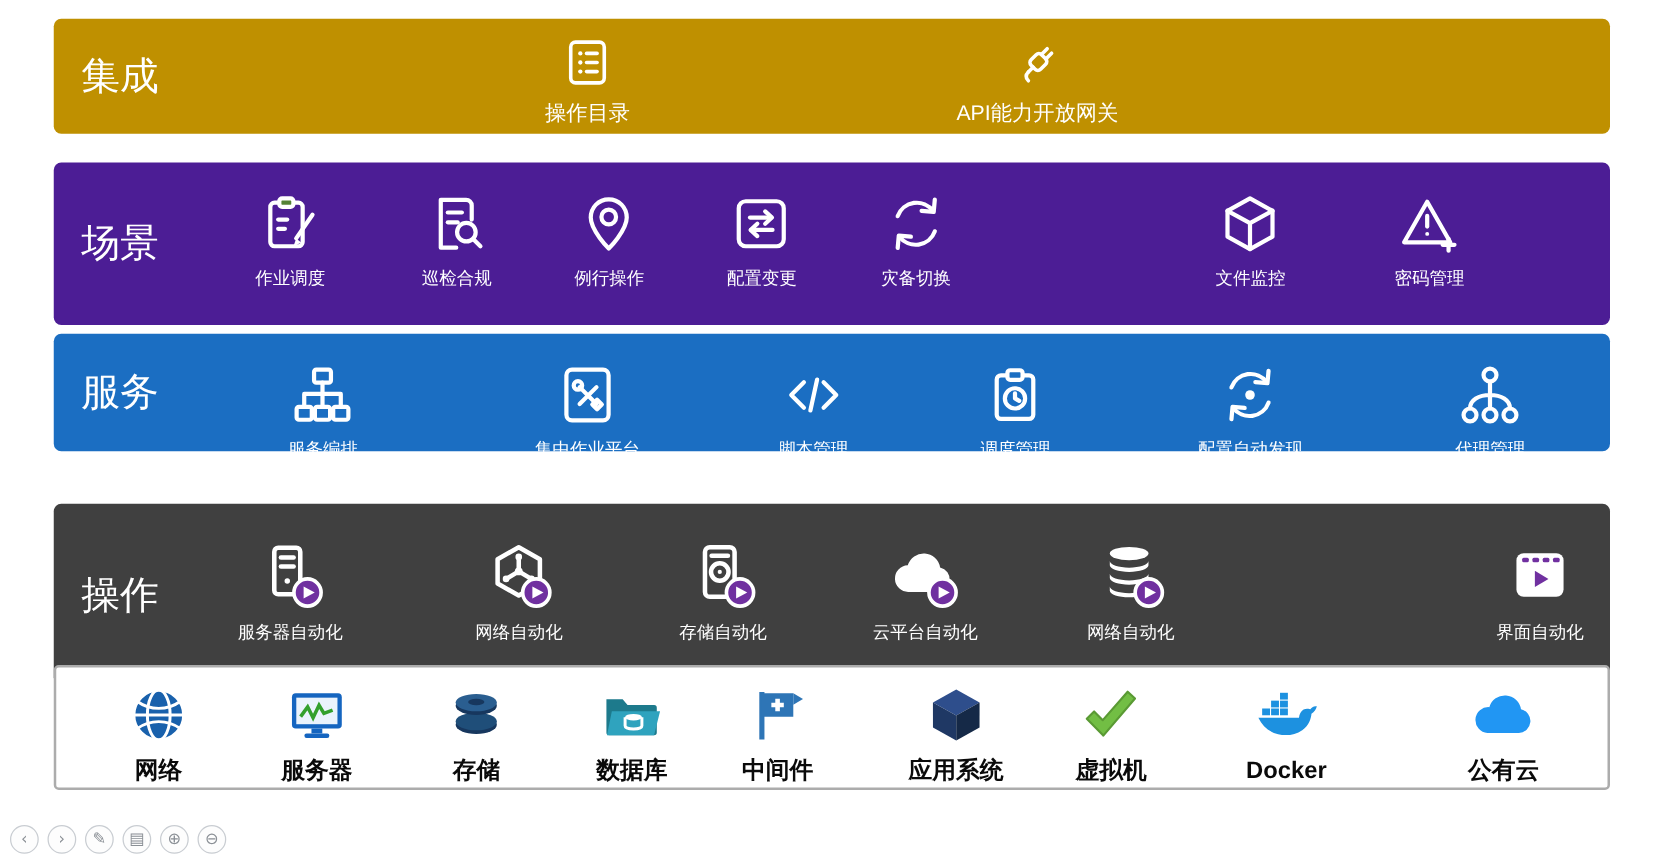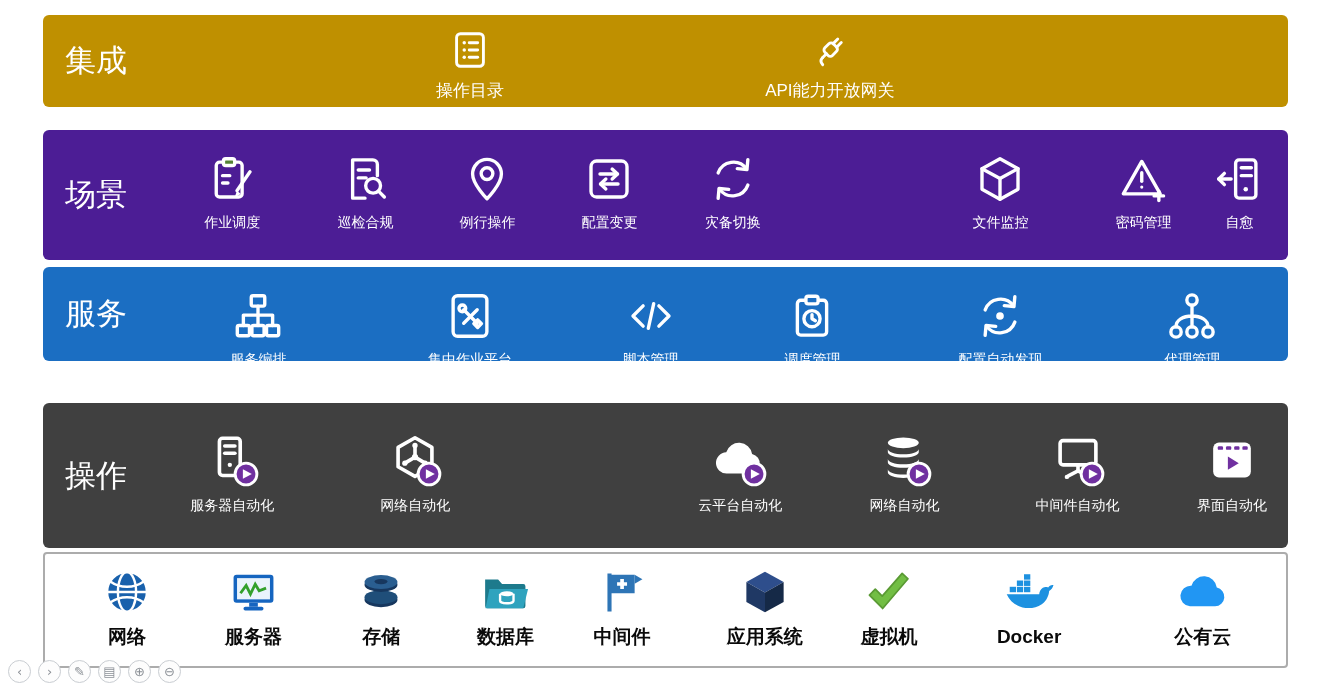--- a/index.html
+++ b/index.html
@@ -3,21 +3,21 @@
 <meta charset="utf-8">
 <style>
   *{margin:0;padding:0;box-sizing:border-box}
   html,body{width:1331px;height:690px;background:#fff;overflow:hidden;
     font-family:"Liberation Sans","DejaVu Sans",sans-serif}
   .band{position:absolute;left:43px;width:1245px;border-radius:6px;color:#fff}
   #band-integration{top:15px;height:92px}
   #band-scenario{top:130px;height:130px}
   #band-service{top:267px;height:94px}
   #band-operation{top:403px;height:145px}
-  #band-resources{top:552px;height:116px;border:2px solid #ACACAC;border-radius:4px;color:#111}
+  #band-resources{top:532px;height:100px;border:2px solid #ACACAC;border-radius:4px;color:#111}
   .band-label{position:absolute;left:22px;top:50%;transform:translateY(-50%);
     font-size:31px;color:#fff;white-space:nowrap}
   .item{position:absolute;transform:translateX(-50%);display:flex;flex-direction:column;
     align-items:center;gap:8px;white-space:nowrap;text-align:center}
   .icon{display:block}
   .icon svg{width:100%;height:100%;display:block}
   .item-label{font-size:14px;line-height:1.15}
   #band-integration .item{top:12px}
   #band-integration .icon{width:46px;height:46px}
   #band-integration .item-label{font-size:17px}
@@ -146,33 +146,20 @@
           <svg viewBox="0 0 24 24" fill="none" stroke="currentColor" stroke-width="1.5" stroke-linecap="round" stroke-linejoin="round">
             <path d="M11,4.2 L19.2,18.6 H2.8 Z"></path>
             <line x1="11" y1="9.2" x2="11" y2="13"></line>
             <circle cx="11" cy="15.6" r="0.7" fill="currentColor" stroke="none"></circle>
             <line x1="18.6" y1="17.4" x2="18.6" y2="21.6"></line>
             <line x1="16.5" y1="19.5" x2="20.7" y2="19.5"></line>
           </svg>
         </span>
       <span class="item-label">密码管理</span>
     </div>
-    <div class="item" style="left:96.1%">
-      <span class="icon">
-          <svg viewBox="0 0 24 24" fill="none" stroke="currentColor" stroke-width="1.5" stroke-linecap="round" stroke-linejoin="round">
-            <rect x="10.5" y="3.5" width="9" height="17" rx="1.5"></rect>
-            <line x1="13" y1="7" x2="17.5" y2="7"></line>
-            <line x1="13" y1="10.5" x2="17.5" y2="10.5"></line>
-            <circle cx="15" cy="16.5" r="1" fill="currentColor" stroke="none"></circle>
-            <line x1="8.5" y1="12" x2="3" y2="12"></line>
-            <polyline points="5.5,9.5 3,12 5.5,14.5"></polyline>
-          </svg>
-        </span>
-      <span class="item-label">自愈</span>
-    </div>
   </section>
 
   <section class="band" id="band-service" style="background: rgb(27, 110, 194); --band: #1B6EC2;">
     <div class="band-label">服务</div>
     <div class="item" style="left:17.3%">
       <span class="icon">
           <svg viewBox="0 0 24 24" fill="none" stroke="currentColor" stroke-width="1.5" stroke-linecap="round" stroke-linejoin="round">
             <rect x="9" y="3" width="6" height="4.6" rx="0.8"></rect>
             <rect x="2.8" y="16.2" width="5.4" height="4.6" rx="0.8"></rect>
             <rect x="9.3" y="16.2" width="5.4" height="4.6" rx="0.8"></rect>
@@ -271,20 +258,35 @@
             <circle cx="7.8" cy="13.3" r="1.1" fill="currentColor" stroke="none"></circle>
             <circle cx="16.2" cy="13.3" r="1.1" fill="currentColor" stroke="none"></circle>
             <g>
               <circle cx="17.8" cy="17.8" r="4.5" style="fill:var(--band,#555)" stroke="currentColor" stroke-width="1.2"></circle>
               <path d="M16.5,15.8 20.2,17.8 16.5,19.8Z" fill="currentColor" stroke="none"></path>
             </g>
           </svg>
         </span>
       <span class="item-label">网络自动化</span>
     </div>
+    <div class="item" style="left:43%">
+      <span class="icon">
+          <svg viewBox="0 0 24 24" fill="none" stroke="currentColor" stroke-width="1.5" stroke-linecap="round" stroke-linejoin="round">
+            <rect x="6.2" y="2.8" width="9.8" height="16.4" rx="1.6"></rect>
+            <circle cx="11.1" cy="11" r="2.9"></circle>
+            <circle cx="11.1" cy="11" r="0.7" fill="currentColor" stroke="none"></circle>
+            <line x1="8.4" y1="5.6" x2="13.8" y2="5.6"></line>
+            <g>
+              <circle cx="17.8" cy="17.8" r="4.5" style="fill:var(--band,#555)" stroke="currentColor" stroke-width="1.2"></circle>
+              <path d="M16.5,15.8 20.2,17.8 16.5,19.8Z" fill="currentColor" stroke="none"></path>
+            </g>
+          </svg>
+        </span>
+      <span class="item-label">存储自动化</span>
+    </div>
     <div class="item" style="left:56%">
       <span class="icon">
           <svg viewBox="0 0 24 24" fill="none" stroke="none">
             <path d="M6.6,17.6 h9.6 a4.1,4.1 0 0,0 0.8,-8.1 a5.5,5.5 0 0,0 -10.7,-0.7 a4,4 0 0,0 0.3,8.8 z" fill="currentColor"></path>
             <g>
               <circle cx="17.8" cy="17.8" r="4.5" style="fill:var(--band,#555)" stroke="currentColor" stroke-width="1.2"></circle>
               <path d="M16.5,15.8 20.2,17.8 16.5,19.8Z" fill="currentColor" stroke="none"></path>
             </g>
           </svg>
         </span>
@@ -297,37 +299,20 @@
             <path d="M4.9,7.4 c0,1.2 2.9,2.2 6.4,2.2 s6.4,-1 6.4,-2.2 v1.4 c0,1.2 -2.9,2.2 -6.4,2.2 s-6.4,-1 -6.4,-2.2 z" fill="currentColor"></path>
             <path d="M4.9,11.6 c0,1.2 2.9,2.2 6.4,2.2 s6.4,-1 6.4,-2.2 v1.4 c0,1.2 -2.9,2.2 -6.4,2.2 s-6.4,-1 -6.4,-2.2 z" fill="currentColor"></path>
             <path d="M4.9,15.8 c0,1.2 2.9,2.2 6.4,2.2 s6.4,-1 6.4,-2.2 v1.4 c0,1.2 -2.9,2.2 -6.4,2.2 s-6.4,-1 -6.4,-2.2 z" fill="currentColor"></path>
             <g>
               <circle cx="17.8" cy="17.8" r="4.5" style="fill:var(--band,#555)" stroke="currentColor" stroke-width="1.2"></circle>
               <path d="M16.5,15.8 20.2,17.8 16.5,19.8Z" fill="currentColor" stroke="none"></path>
             </g>
           </svg>
         </span>
       <span class="item-label">网络自动化</span>
-    </div>
-    <div class="item" style="left:83.1%">
-      <span class="icon">
-          <svg viewBox="0 0 24 24" fill="none" stroke="currentColor" stroke-width="1.5" stroke-linecap="round" stroke-linejoin="round">
-            <rect x="4.6" y="4" width="14.8" height="10" rx="1.2"></rect>
-            <line x1="12" y1="14" x2="12" y2="16.5"></line>
-            <line x1="12" y1="16.5" x2="8" y2="18.6"></line>
-            <line x1="12" y1="16.5" x2="16" y2="18.6"></line>
-            <circle cx="7.4" cy="19" r="0.9" fill="currentColor" stroke="none"></circle>
-            <circle cx="16.6" cy="19" r="0.9" fill="currentColor" stroke="none"></circle>
-            <g>
-              <circle cx="17.8" cy="17.8" r="4.5" style="fill:var(--band,#555)" stroke="currentColor" stroke-width="1.2"></circle>
-              <path d="M16.5,15.8 20.2,17.8 16.5,19.8Z" fill="currentColor" stroke="none"></path>
-            </g>
-          </svg>
-        </span>
-      <span class="item-label">中间件自动化</span>
     </div>
     <div class="item" style="left:95.5%">
       <span class="icon">
           <svg viewBox="0 0 24 24" fill="none" stroke="none">
             <rect x="4.2" y="4.8" width="15.6" height="14.4" rx="2.4" fill="currentColor"></rect>
             <rect x="6.1" y="6.3" width="2.2" height="1.5" rx="0.5" style="fill:var(--band)"></rect>
             <rect x="9.5" y="6.3" width="2.2" height="1.5" rx="0.5" style="fill:var(--band)"></rect>
             <rect x="12.9" y="6.3" width="2.2" height="1.5" rx="0.5" style="fill:var(--band)"></rect>
             <rect x="16.3" y="6.3" width="2.2" height="1.5" rx="0.5" style="fill:var(--band)"></rect>
             <path d="M10.3,10.6 L14.8,13.3 L10.3,16 Z" style="fill:var(--band)"></path>

